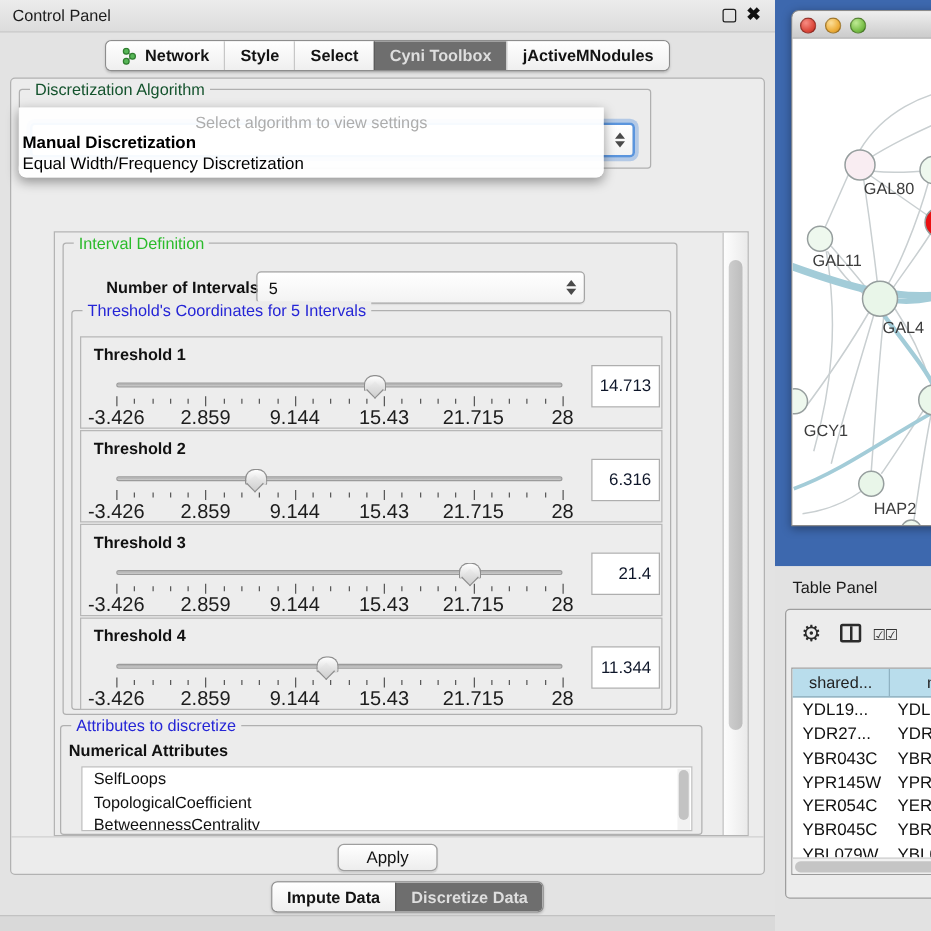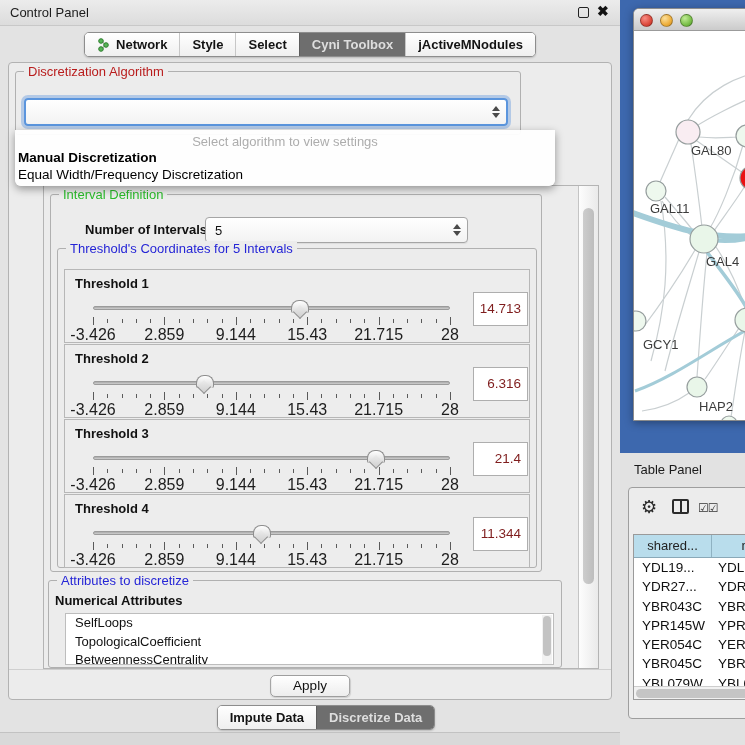--- a/index.html
+++ b/index.html
@@ -21,37 +21,37 @@
   .tab { padding:4px 12px; font-size:13px; font-weight:bold; color:#131313;
     background:linear-gradient(#ffffff,#efefef); border-left:1px solid #c7c7c7; display:flex; align-items:center; gap:5px; white-space:nowrap; }
   .tab:first-child { border-left:none; }
   .tab.selected { background:#6e6e6e; color:#dedede; border-left-color:#5c5c5c; }
   .net-ico { width:14px; height:14px; display:inline-block; }
 
   .cp-content { position:absolute; left:8px; top:62px; width:604px; height:638px;
     background:#ececec; border:1px solid #b2b2b2; border-radius:4px; }
 
   .group { position:absolute; border:1px solid #b0b0b0; border-radius:3px; }
-  .legend { position:absolute; top:-8px; left:8px; background:#ececec; padding:0 4px; font-size:13px; color:#b91c1c; white-space:nowrap; }
+  .legend { position:absolute; top:-8px; left:8px; background:#ececec; padding:0 4px; font-size:13px; color:#14532d; white-space:nowrap; }
   .legend.green { color:#2bbb2b; }
   .legend.blue { color:#2525d6; }
 
   .combo { position:absolute; background:linear-gradient(#ffffff,#f3f3f3); border:1px solid #a5a5a5; border-radius:4px;
     font-size:13px; color:#111; padding-left:9px; box-shadow:0 1px 1px rgba(0,0,0,0.07); display:flex; align-items:center; }
   .combo.focus { border:2px solid #5b95dd; box-shadow:0 0 0 3px rgba(110,160,225,0.45); }
   .stepper { position:absolute; right:6px; top:50%; transform:translateY(-50%); display:flex; flex-direction:column; gap:2px; }
   .stepper i { display:block; width:0; height:0; border-left:4px solid transparent; border-right:4px solid transparent; }
   .stepper .up { border-bottom:5px solid #4a4a4a; }
   .stepper .dn { border-top:5px solid #4a4a4a; }
 
   .algo-group { left:6px; top:8px; width:506px; height:64px; }
   .algo-combo { left:8px; top:26px; width:484px; height:28px; }
 
-  .popup { position:absolute; left:6px; top:23px; width:540px; height:56px;
-    background:rgba(255,255,255,0.95); border-radius:0 0 6px 6px; box-shadow:0 3px 9px rgba(0,0,0,0.38); z-index:5;margin-top:44px; }
+  .popup { position:absolute; left:6px; top:23px; width:468px; height:56px;
+    background:rgba(255,255,255,0.95); border-radius:0 0 6px 6px; box-shadow:0 3px 9px rgba(0,0,0,0.38); z-index:5; }
   .popup-prompt { position:absolute; left:0; right:0; top:4px; text-align:center; font-size:13px; color:#adadad; }
   .popup-item { position:absolute; left:3px; font-size:13.5px; color:#000; white-space:nowrap; }
   .popup-item.b { font-weight:bold; top:20px; }
   .popup-item.r { top:37px; }
 
   .tabledata-group { left:6px; top:72px; width:506px; height:50px; }
   .tabledata-combo { left:8px; top:18px; width:484px; height:26px; }
 
   .scrollpane { position:absolute; left:34px; top:122px; width:556px; height:484px;
     border:1px solid #b4b4b4; background:#ececec; overflow:hidden; }
@@ -72,21 +72,21 @@
     background:linear-gradient(#fefefe,#d9d9d9); border:1px solid #8e8e8e; border-bottom:none; border-radius:8px 8px 2px 2px; }
   .thumb::after { content:''; position:absolute; left:3.5px; top:6.5px; width:9px; height:9px;
     background:linear-gradient(135deg,#ececec,#cfcfcf); border:1px solid #8e8e8e; border-top:none; border-left:none;
     transform:rotate(45deg); }
   .ticks { position:absolute; left:0; top:11px; width:357px; height:8px; }
   .ticks i { position:absolute; top:2px; width:1px; height:4px; background:#5a5a5a; }
   .ticks i.major { top:0; height:8px; }
   .tick-labels { position:absolute; left:0; top:20px; width:357px; height:12px; }
   .tick-labels span { position:absolute; transform:translateX(-50%); font-size:16px; font-weight:normal; color:#1d1d1d; white-space:nowrap; }
   .value-box { position:absolute; left:408px; top:22px; width:55px; height:34px; background:#fff; border:1px solid #aeaeae;
-    font-size:13.5px; color:#7f1d1d; text-align:right; padding-right:6px; line-height:32px; }
+    font-size:13.5px; color:#0f172a; text-align:right; padding-right:6px; line-height:32px; }
 
   .attributes-group { left:4px; top:394px; width:514px; height:88px; }
   .attr-title { position:absolute; left:6px; top:12px; font-size:13px; font-weight:bold; color:#111; }
   .listbox { position:absolute; left:16px; top:32px; width:489px; height:52px; background:#fff; border:1px solid #bdbdbd; overflow:hidden; }
   .list-inner { position:absolute; left:0; top:0; right:12px; }
   .list-item { font-size:13px; color:#111; padding-left:9px; line-height:18.5px; white-space:nowrap; }
   .list-vscroll { position:absolute; right:1px; top:1px; width:10px; height:50px; background:#f2f2f2; }
   .list-vscroll .vthumb { position:absolute; left:1px; top:1px; width:8px; height:40px; background:#c3c3c3; border-radius:5px; }
 
   .apply-row { position:absolute; left:0; top:606px; width:602px; height:30px; border-top:1px solid #cfcfcf; }

